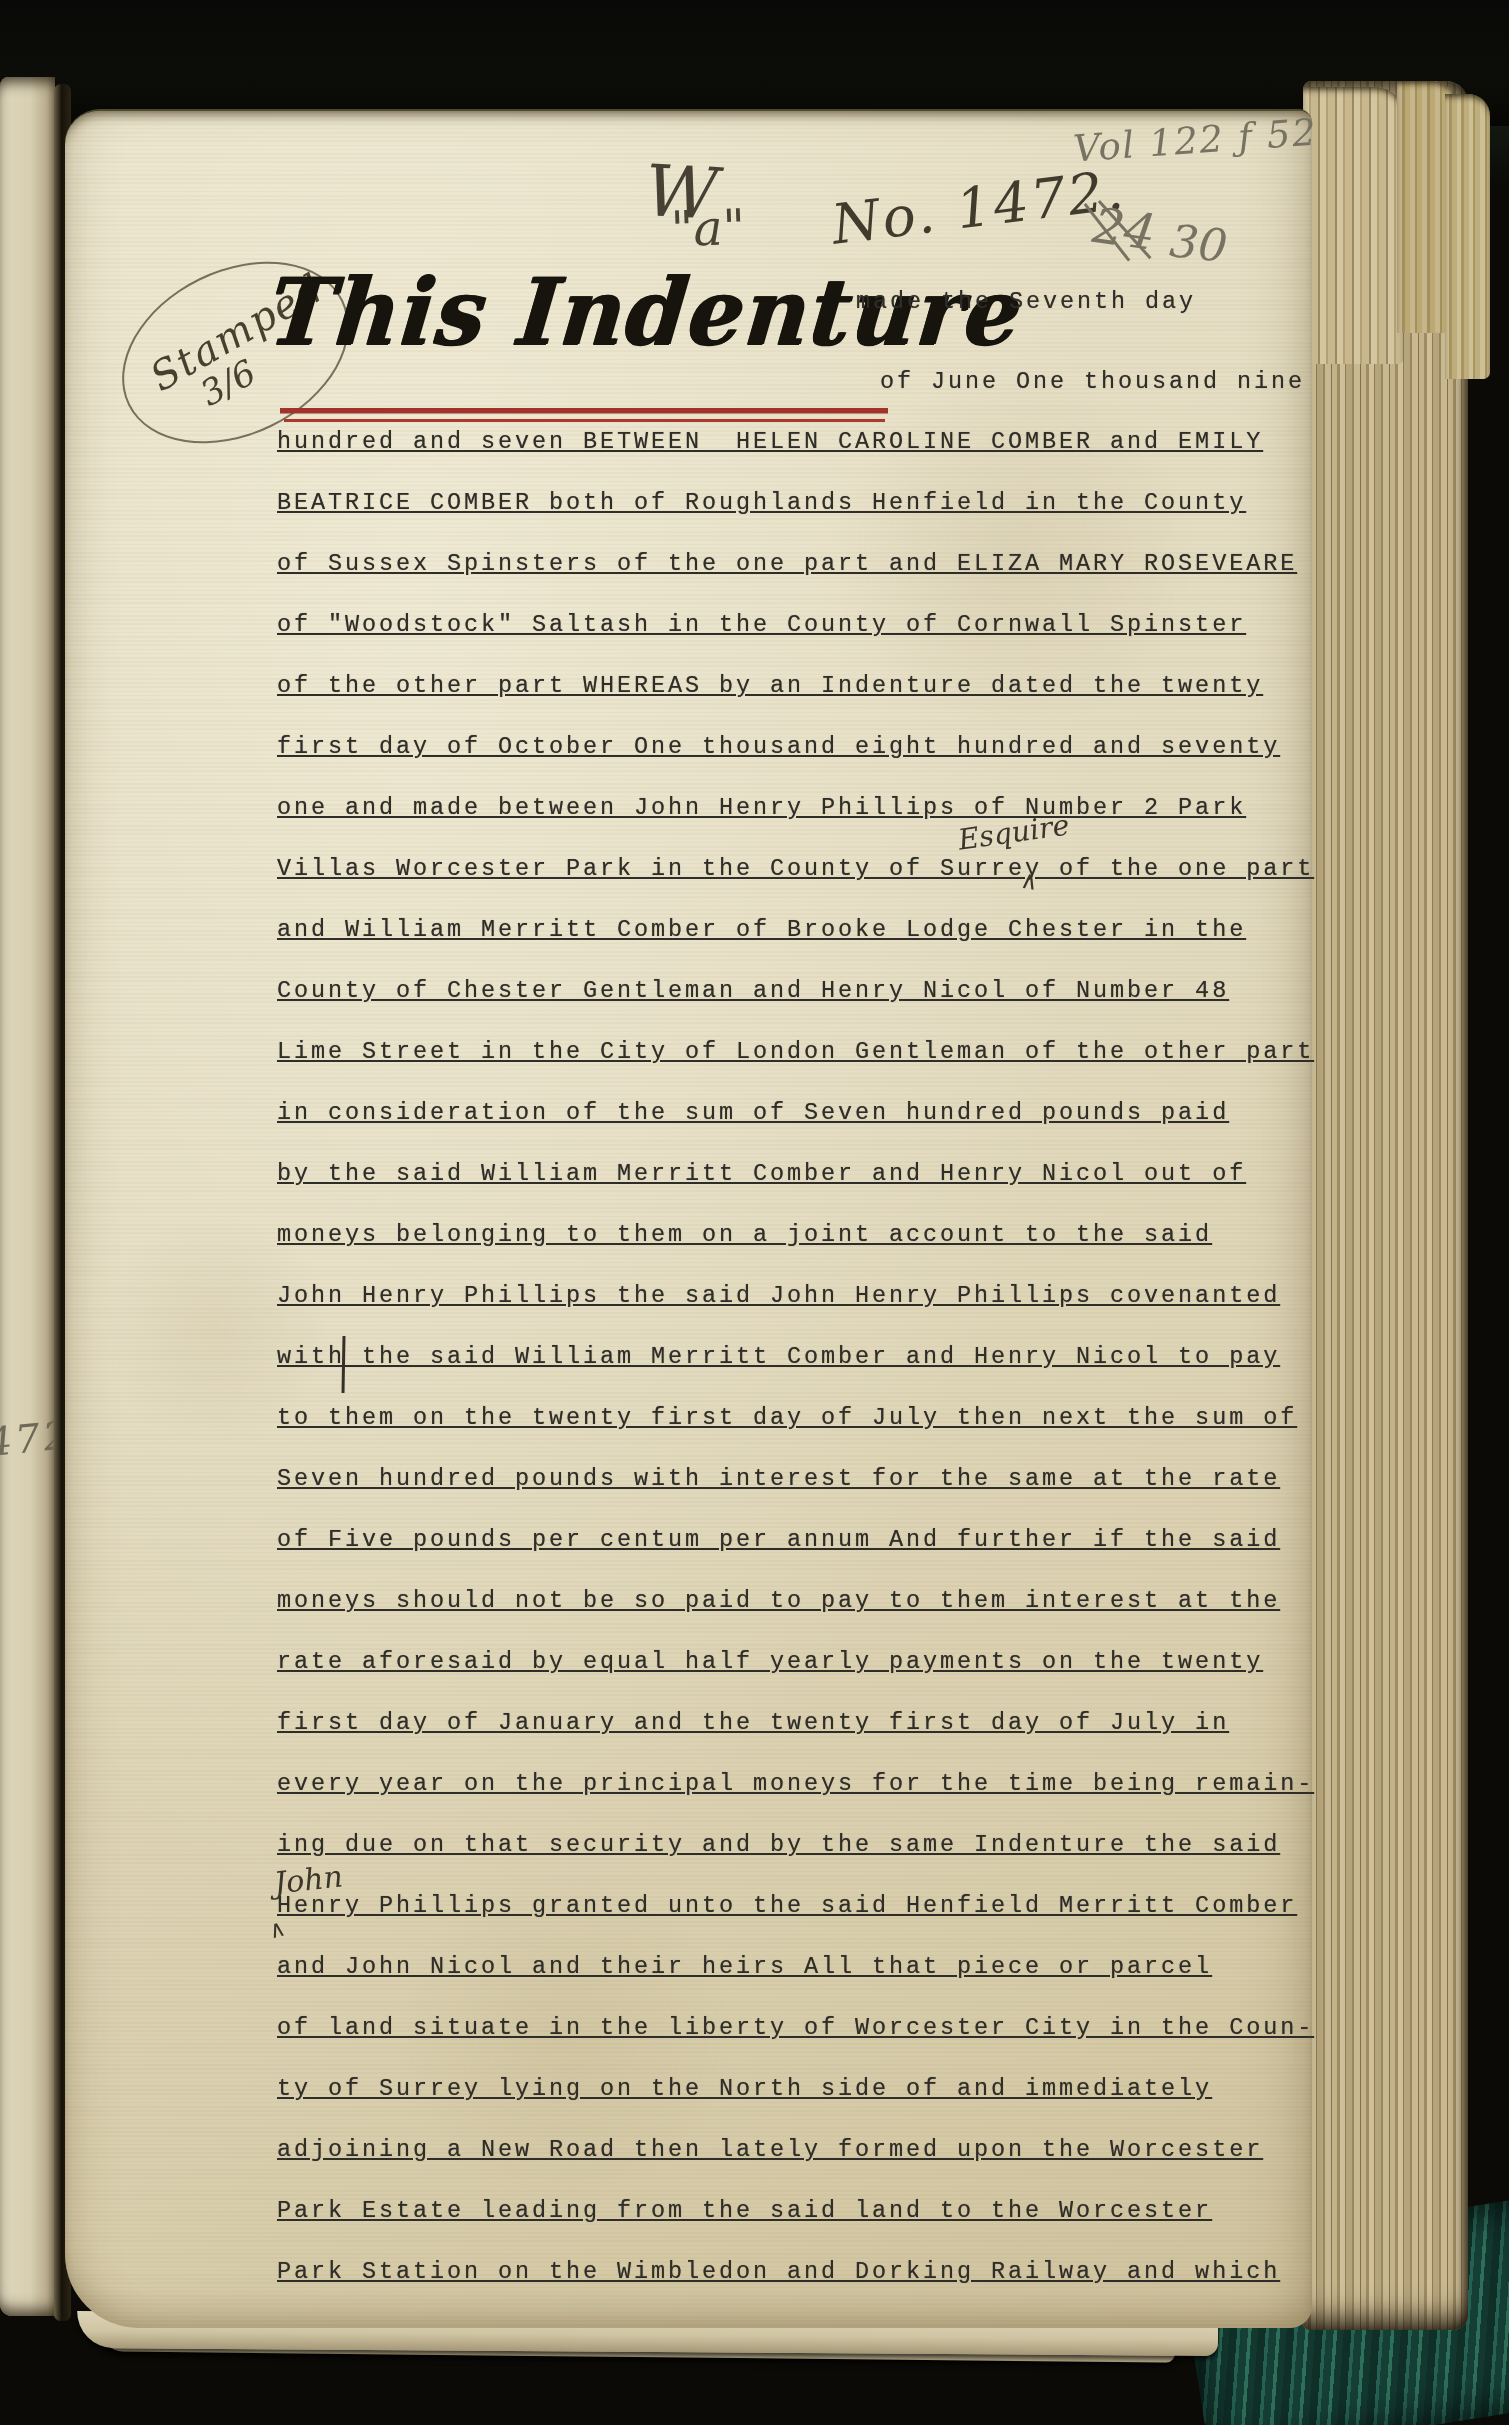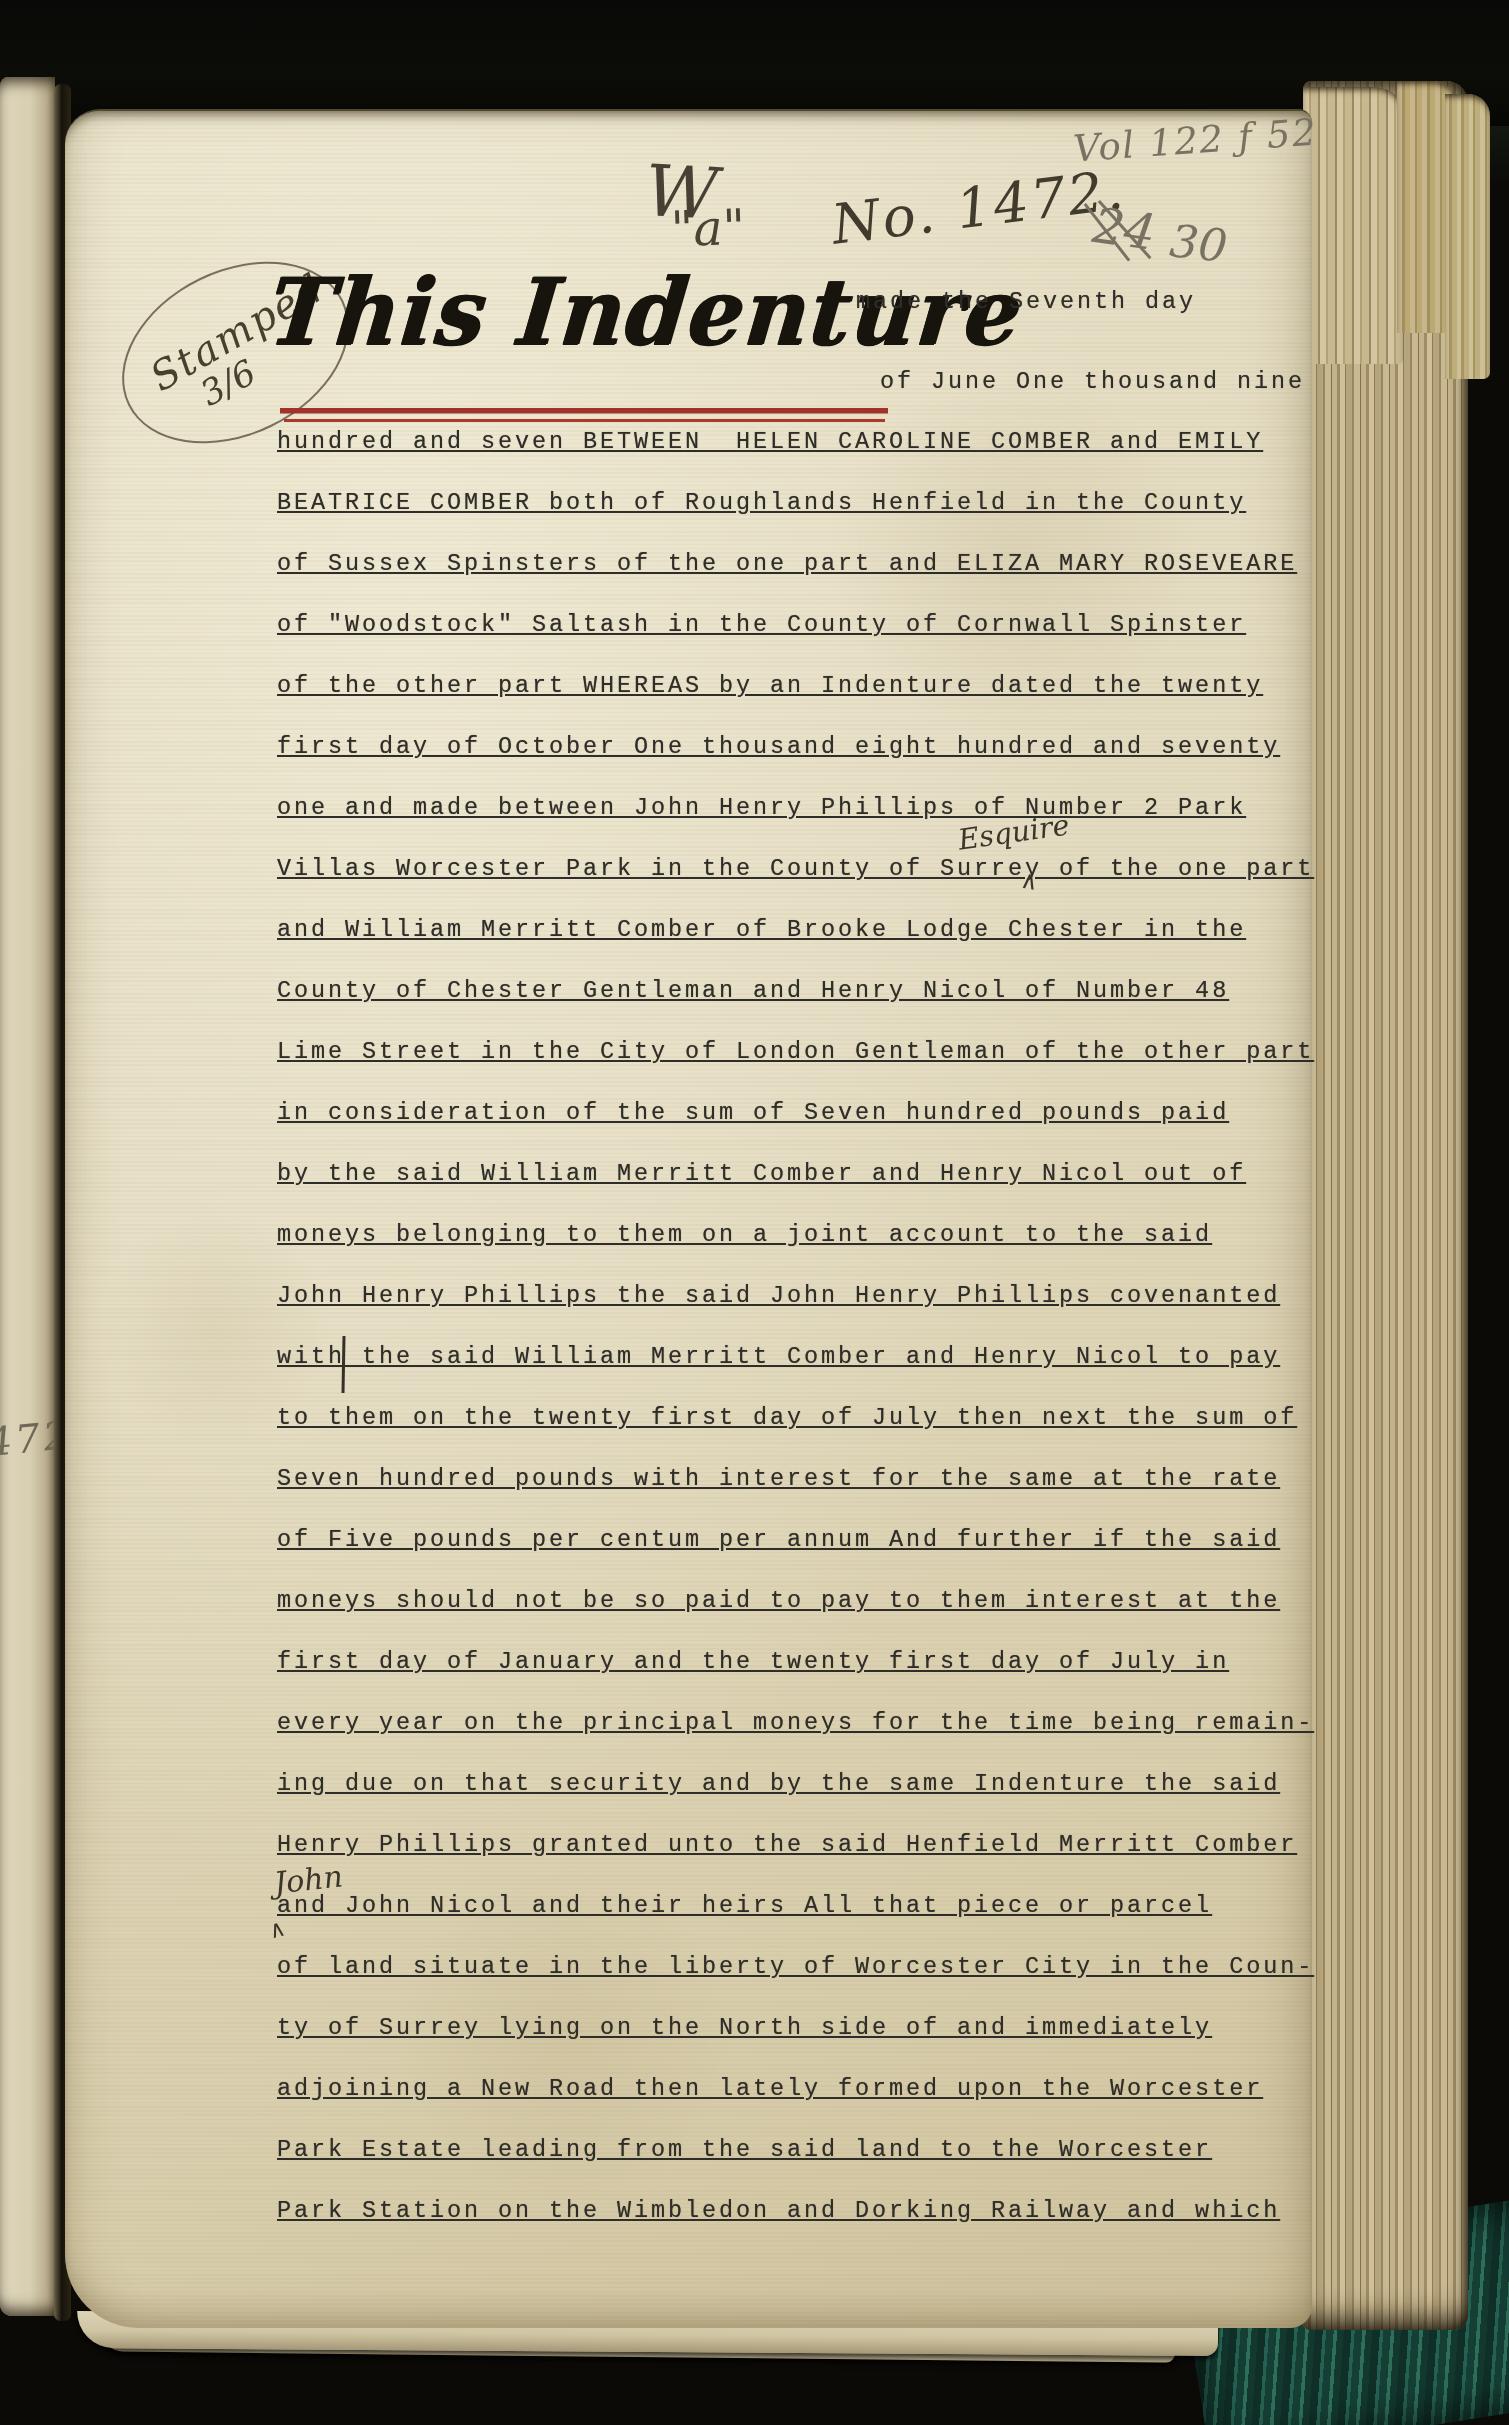--- a/index.html
+++ b/index.html
@@ -167,20 +167,21 @@
   <div class="line">Lime Street in the City of London Gentleman of the other part</div>
   <div class="line">in consideration of the sum of Seven hundred pounds paid</div>
   <div class="line">by the said William Merritt Comber and Henry Nicol out of</div>
   <div class="line">moneys belonging to them on a joint account to the said</div>
   <div class="line">John Henry Phillips the said John Henry Phillips covenanted</div>
   <div class="line">with the said William Merritt Comber and Henry Nicol to pay</div>
   <div class="line">to them on the twenty first day of July then next the sum of</div>
   <div class="line">Seven hundred pounds with interest for the same at the rate</div>
   <div class="line">of Five pounds per centum per annum And further if the said</div>
   <div class="line">moneys should not be so paid to pay to them interest at the</div>
+  <div class="line">rate aforesaid by equal half yearly payments on the twenty</div>
   <div class="line">first day of January and the twenty first day of July in</div>
   <div class="line">every year on the principal moneys for the time being remain-</div>
   <div class="line">ing due on that security and by the same Indenture the said</div>
   <div class="line">Henry Phillips granted unto the said Henfield Merritt Comber</div>
   <div class="line">and John Nicol and their heirs All that piece or parcel</div>
   <div class="line">of land situate in the liberty of Worcester City in the Coun-</div>
   <div class="line">ty of Surrey lying on the North side of and immediately</div>
   <div class="line">adjoining a New Road then lately formed upon the Worcester</div>
   <div class="line">Park Estate leading from the said land to the Worcester</div>
   <div class="line">Park Station on the Wimbledon and Dorking Railway and which</div>

